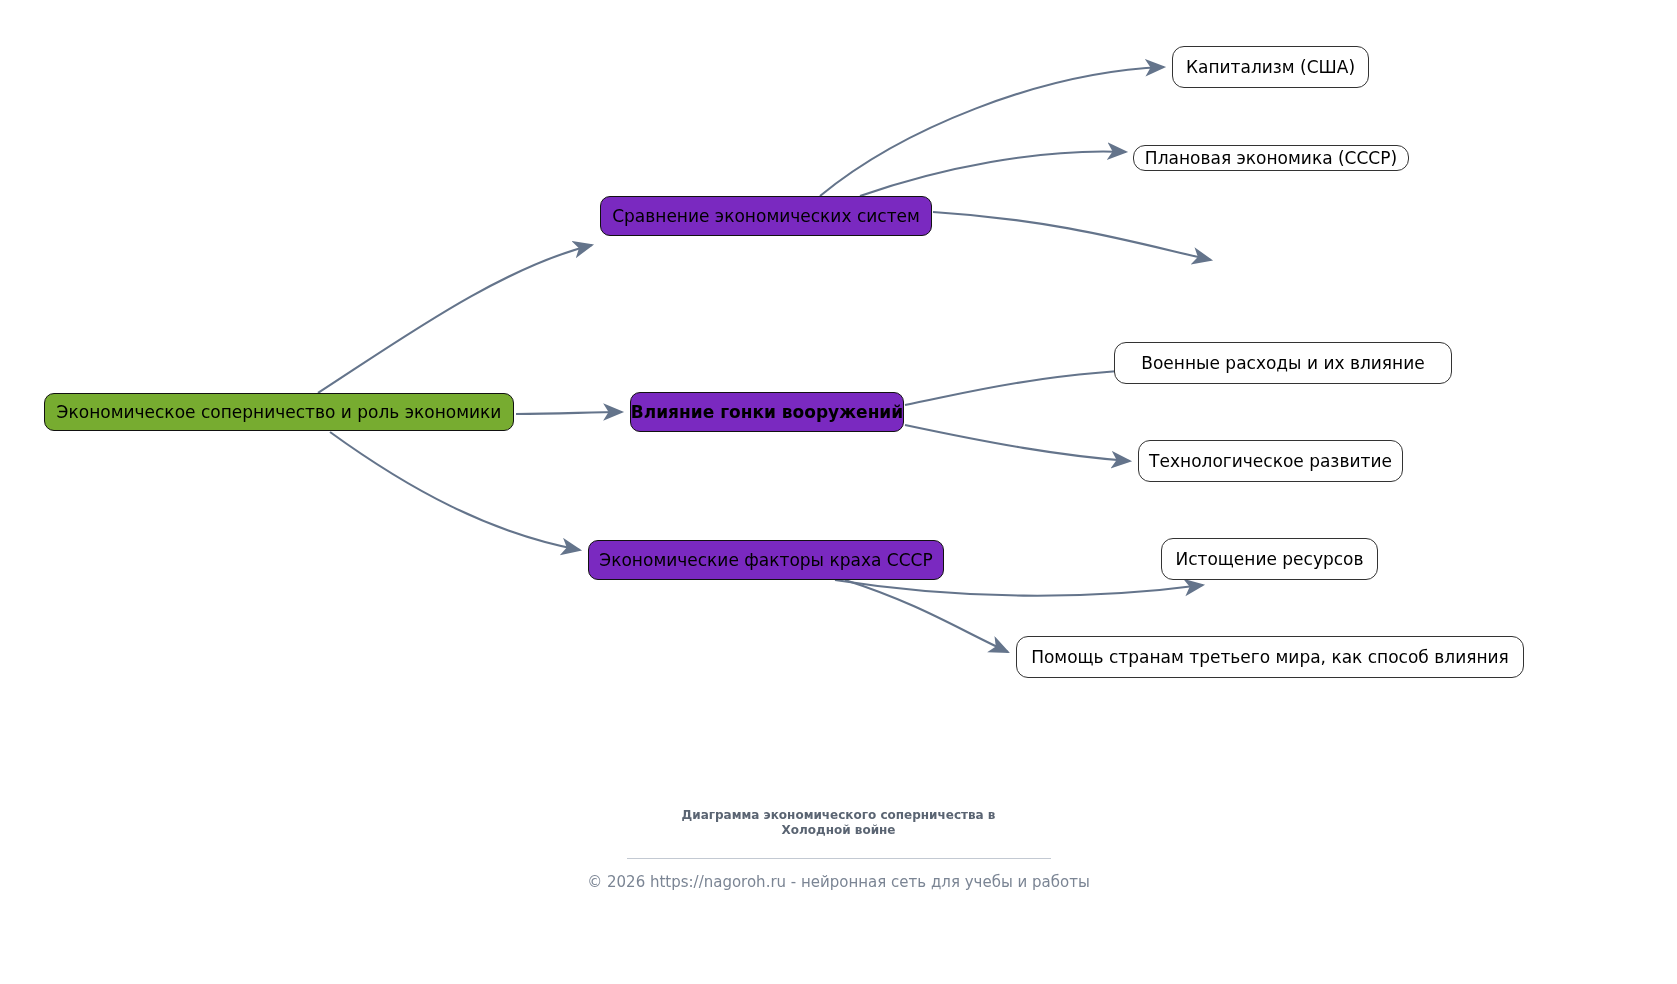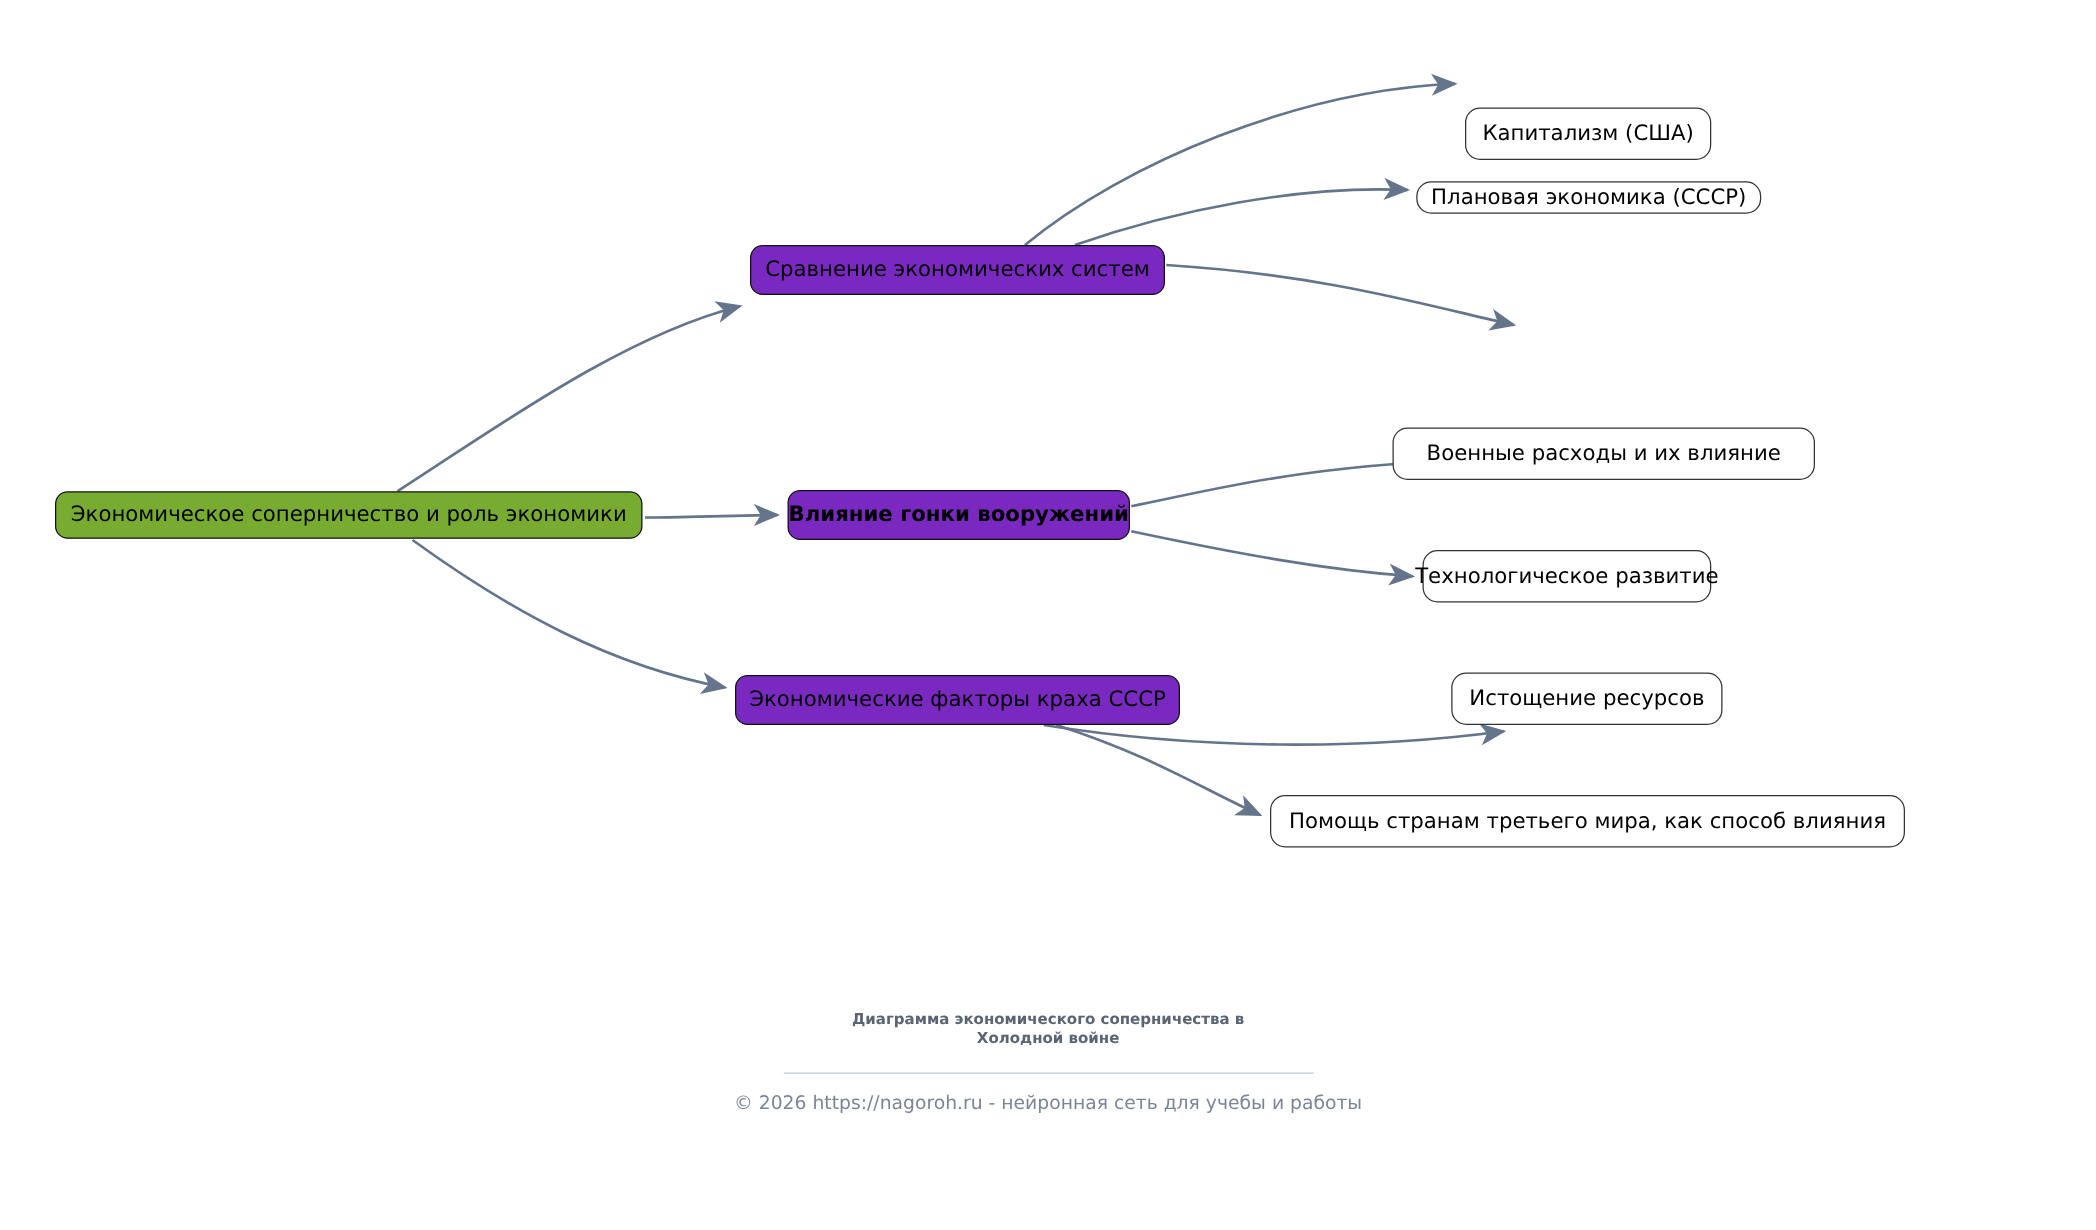--- a/index.html
+++ b/index.html
@@ -114,34 +114,34 @@
     </g>
   </svg>
 
   <div class="node node-root" style="left:44px; top:393px; width:470px; height:38px;">
     <span class="node-label">Экономическое соперничество и роль экономики</span>
   </div>
 
   <div class="node node-branch" style="left:600px; top:196px; width:332px; height:40px;">
     <span class="node-label">Сравнение экономических систем</span>
   </div>
-  <div class="node node-leaf" style="left:1172px; top:46px; width:197px; height:42px;margin-top:40px;">
+  <div class="node node-leaf" style="left:1172px; top:46px; width:197px; height:42px;">
     <span class="node-label">Капитализм (США)</span>
   </div>
   <div class="node node-leaf" style="left:1133px; top:145px; width:276px; height:26px;">
     <span class="node-label">Плановая экономика (СССР)</span>
   </div>
 
   <div class="node node-branch" style="left:630px; top:392px; width:274px; height:40px;font-weight:bold;">
     <span class="node-label">Влияние гонки вооружений</span>
   </div>
   <div class="node node-leaf" style="left:1114px; top:342px; width:338px; height:42px;text-align:right;">
     <span class="node-label">Военные расходы и их влияние</span>
   </div>
-  <div class="node node-leaf" style="left:1138px; top:440px; width:231px; height:42px;">
+  <div class="node node-leaf" style="left:1138px; top:440px; width:265px; height:42px;">
     <span class="node-label">Технологическое развитие</span>
   </div>
 
   <div class="node node-branch" style="left:588px; top:540px; width:356px; height:40px;">
     <span class="node-label">Экономические факторы краха СССР</span>
   </div>
   <div class="node node-leaf" style="left:1161px; top:538px; width:217px; height:42px;">
     <span class="node-label">Истощение ресурсов</span>
   </div>
   <div class="node node-leaf" style="left:1016px; top:636px; width:508px; height:42px;">

